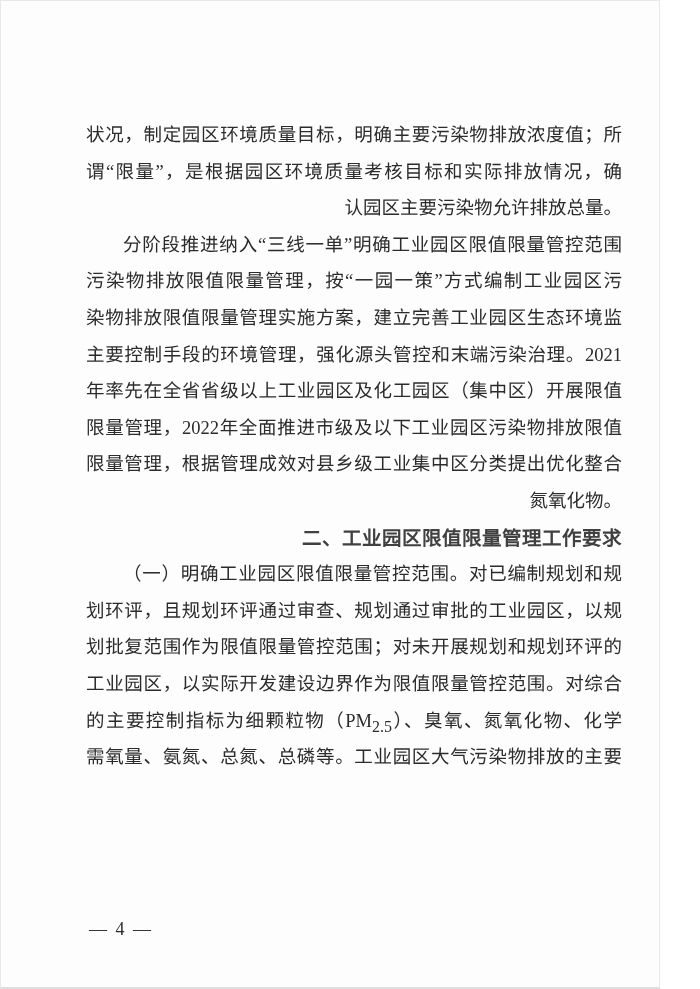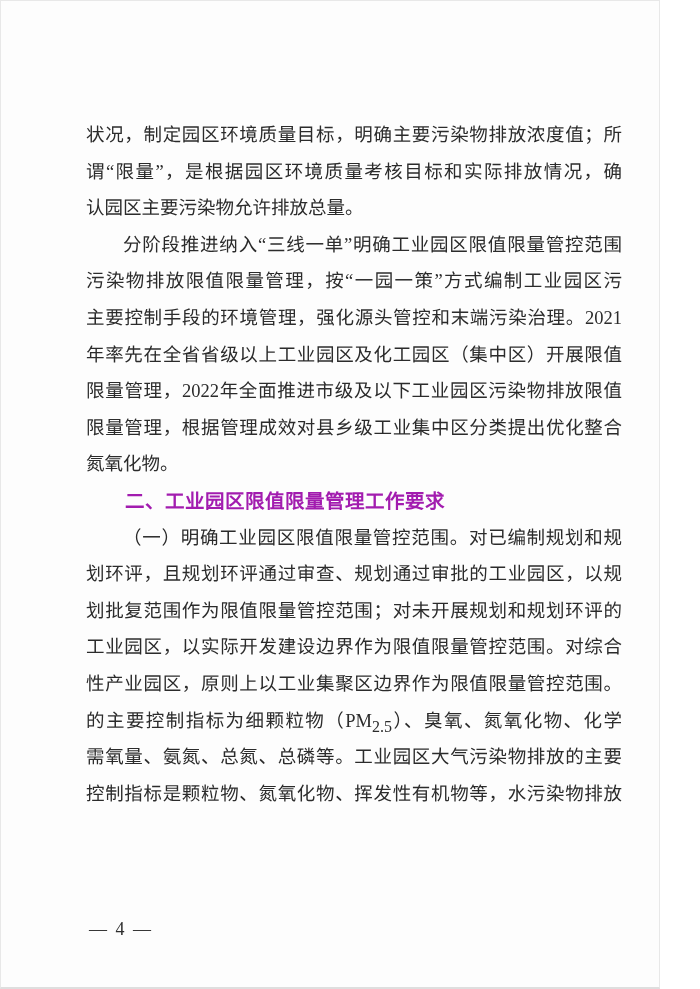--- a/index.html
+++ b/index.html
@@ -22,37 +22,37 @@
     position: absolute;
     left: 85px;
     top: 116px;
     width: 536px;
   }
   .line {
     height: 36.6px;
     line-height: 36.6px;
     font-size: 18.5px;
     color: #2b2b2b;
-    text-align: left;
+    text-align: right;
     white-space: normal;
     overflow: visible;
   }
   .line.just {
     text-align: justify;
     text-align-last: justify;
     text-justify: inter-character;
   }
   .line.indent {
     text-indent: 2em;
   }
   .line.heading {
     font-family: "Liberation Sans", "DejaVu Sans", sans-serif;
     font-weight: bold;
     font-size: 19.5px;
-    color: #a21caf;
+    color: #404040;
     letter-spacing: 0.5px;
   }
   .line sub {
     font-size: 16px;
     line-height: 0;
   }
   .footer {
     position: absolute;
     left: 88px;
     top: 916px;
@@ -66,29 +66,28 @@
 </head>
 <body>
 
 <div class="page">
   <div class="content" id="lines">
       <div class="line just"><span>状况，制定园区环境质量目标，明确主要污染物排放浓度值；所</span></div>
       <div class="line just"><span>谓“限量”，是根据园区环境质量考核目标和实际排放情况，确</span></div>
       <div class="line"><span>认园区主要污染物允许排放总量。</span></div>
       <div class="line indent just"><span>分阶段推进纳入“三线一单”明确工业园区限值限量管控范围</span></div>
       <div class="line just"><span>污染物排放限值限量管理，按“一园一策”方式编制工业园区污</span></div>
+      <div class="line just"><span>染物排放限值限量管理实施方案，建立完善工业园区生态环境监</span></div>
       <div class="line just"><span>主要控制手段的环境管理，强化源头管控和末端污染治理。2021</span></div>
       <div class="line just"><span>年率先在全省省级以上工业园区及化工园区（集中区）开展限值</span></div>
       <div class="line just"><span>限量管理，2022年全面推进市级及以下工业园区污染物排放限值</span></div>
       <div class="line just"><span>限量管理，根据管理成效对县乡级工业集中区分类提出优化整合</span></div>
       <div class="line"><span>氮氧化物。</span></div>
       <div class="line heading indent"><span>二、工业园区限值限量管理工作要求</span></div>
       <div class="line indent just"><span>（一）明确工业园区限值限量管控范围。对已编制规划和规</span></div>
       <div class="line just"><span>划环评，且规划环评通过审查、规划通过审批的工业园区，以规</span></div>
       <div class="line just"><span>划批复范围作为限值限量管控范围；对未开展规划和规划环评的</span></div>
       <div class="line just"><span>工业园区，以实际开发建设边界作为限值限量管控范围。对综合</span></div>
-      <div class="line just"><span>性产业园区，原则上以工业集聚区边界作为限值限量管控范围。</span></div>
       <div class="line just"><span>的主要控制指标为细颗粒物（PM</span><sub>2.5</sub><span>）、臭氧、氮氧化物、化学</span></div>
       <div class="line just"><span>需氧量、氨氮、总氮、总磷等。工业园区大气污染物排放的主要</span></div>
-      <div class="line just"><span>控制指标是颗粒物、氮氧化物、挥发性有机物等，水污染物排放</span></div>
     </div>
   <div class="footer">— 4 —</div>
 </div>
 
 </body></html>

